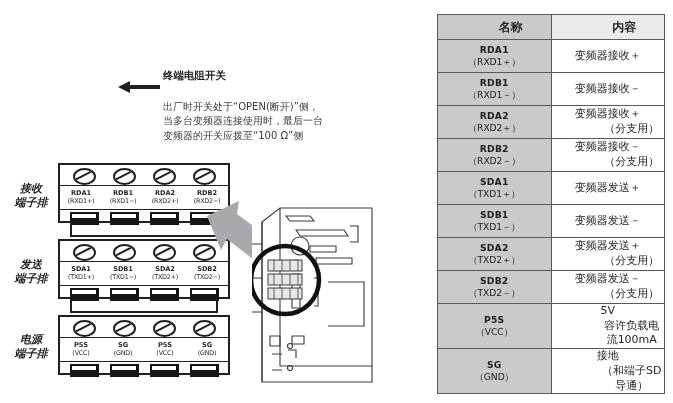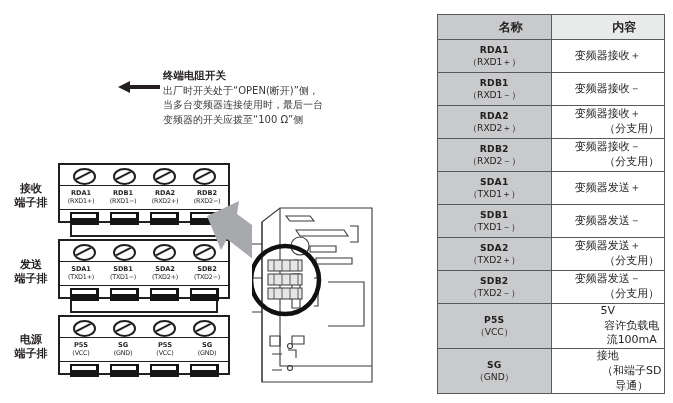--- a/index.html
+++ b/index.html
@@ -102,38 +102,39 @@
   #switch-note {
     position: absolute;
     left: 163px; top: 69px;
     width: 180px;
   }
   #switch-note-title {
     font-size: 10.5px;
     font-weight: bold;
     line-height: 1.25;
     color: #231f20;
-    margin-bottom: 2px;
+    margin-bottom: 18px;
   }
   .switch-note-line {
     font-size: 10px;
     line-height: 1.42;
     color: #3a3a3c;
     white-space: nowrap;
   }
 
   
   .tb-side-label {
     position: absolute;
     width: 46px;
     font-size: 11px;
     font-weight: bold;
     line-height: 1.3;
     text-align: center;
     color: #231f20;
+    font-style: italic;
   }
   #side-label-receive { left: 8px;  top: 182px; }
   #side-label-send    { left: 8px;  top: 258px; }
   #side-label-power   { left: 8px;  top: 333px; }
 
   .terminal-block {
     position: absolute;
     left: 58px;
     width: 172px;
     background: #ffffff;

